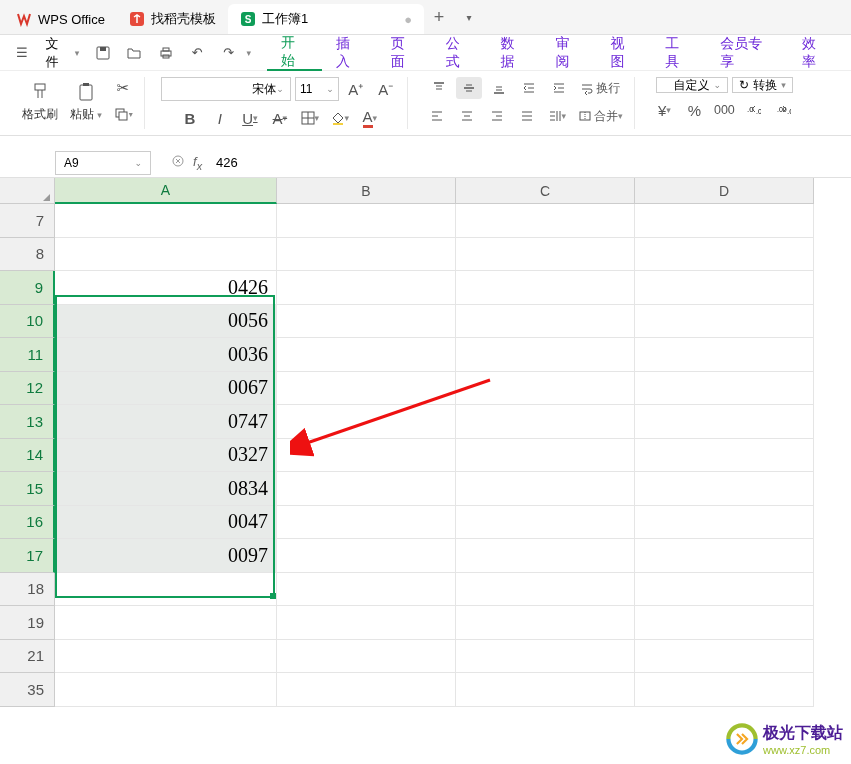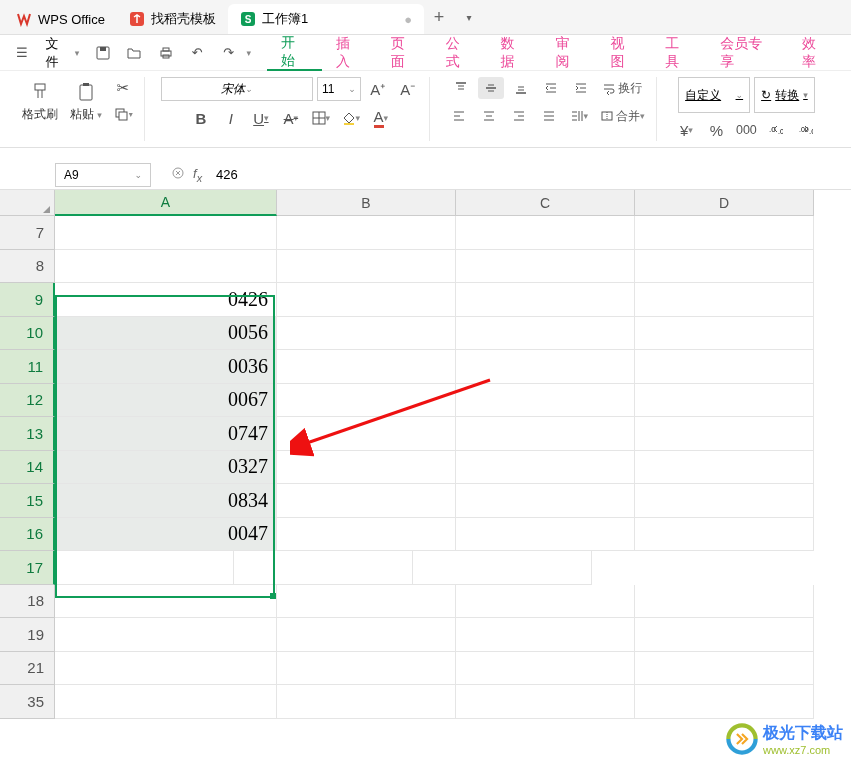--- a/index.html
+++ b/index.html
@@ -10,36 +10,36 @@
 .app-tab { height: 30px; display: flex; align-items: center; padding: 0 12px; gap: 6px; cursor: pointer; margin-top: 4px; border-radius: 6px 6px 0 0; }
 .app-tab.active { background: #fff; }
 .app-tab .icon { width: 16px; height: 16px; display: inline-flex; align-items: center; justify-content: center; }
 .add-tab { width: 30px; display: flex; align-items: center; justify-content: center; font-size: 18px; color: #666; cursor: pointer; }
 
 
 .menu-bar { height: 36px; background: #fff; display: flex; align-items: center; padding: 0 8px; gap: 4px; border-bottom: 1px solid #eee; }
 .menu-btn-icon { width: 28px; height: 28px; display: flex; align-items: center; justify-content: center; color: #555; cursor: pointer; border-radius: 4px; }
 .menu-text { padding: 0 6px; display: flex; align-items: center; gap: 4px; }
 .menu-tabs { display: flex; align-items: center; margin-left: 12px; gap: 0; }
-.menu-tab { padding: 0 14px; height: 36px; display: flex; align-items: center; color: #ec4899; cursor: pointer; font-size: 14px; }
+.menu-tab { padding: 0 14px; height: 36px; display: flex; align-items: center; color: #6d28d9; cursor: pointer; font-size: 14px; }
 .menu-tab.active { color: #0f9d58; border-bottom: 2px solid #0f9d58; font-weight: 500; }
 
 
 .toolbar-wrap { background: #fff; padding: 6px 0; border-bottom: 1px solid #e0e0e0; }
 .toolbar { display: flex; align-items: stretch; padding: 0 10px; gap: 8px; }
 .tool-group { display: flex; flex-direction: column; align-items: center; gap: 2px; border-right: 1px solid #e8e8e8; padding: 0 8px; }
 .tool-group:last-child { border-right: none; }
 .tool-row { display: flex; align-items: center; gap: 4px; }
 .tool-big { display: flex; flex-direction: column; align-items: center; cursor: pointer; padding: 2px 4px; gap: 2px; }
 .tool-big .big-icon { width: 24px; height: 24px; display: flex; align-items: center; justify-content: center; }
 .tool-big .lbl { font-size: 12px; color: #333; }
 .tool-btn { width: 26px; height: 22px; display: flex; align-items: center; justify-content: center; cursor: pointer; color: #555; border-radius: 3px; font-size: 15px; }
-.font-select { width: 152px; height: 24px; border: 1px solid #ccc; display: flex; align-items: center; padding: 0 6px; justify-content: center; font-size: 12px; background: #fff; font-style: italic; }
+.font-select { width: 130px; height: 24px; border: 1px solid #ccc; display: flex; align-items: center; padding: 0 6px; justify-content: flex-end; font-size: 12px; background: #fff; }
 .size-select { width: 44px; height: 24px; border: 1px solid #ccc; display: flex; align-items: center; padding: 0 4px; justify-content: space-between; font-size: 12px; background: #fff; }
-.combo-select { height: 36px; border: 1px solid #ccc; display: flex; align-items: center; padding: 0 6px; justify-content: space-between; font-size: 12px; background: #fff; gap: 4px; text-decoration: underline; }
+.combo-select { height: 16px; border: 1px solid #ccc; display: flex; align-items: center; padding: 0 6px; justify-content: flex-end; font-size: 12px; background: #fff; gap: 4px; }
 .dd { color: #888; font-size: 9px; }
 
 
 .formula-bar { height: 30px; border-bottom: 1px solid #e0e0e0; display: flex; align-items: center; margin-top: 12px; }
 .name-box { width: 96px; height: 24px; border: 1px solid #ccc; margin-left: 55px; display: flex; align-items: center; padding: 0 8px; justify-content: space-between; font-size: 12px; background: #fff; }
 .fx-area { display: flex; align-items: center; margin-left: 20px; gap: 8px; flex: 1; }
 .fx-btn { font-style: italic; color: #666; cursor: pointer; }
 .fx-input { flex: 1; border: none; outline: none; font-size: 13px; padding: 0 6px; }
 
 
@@ -61,21 +61,21 @@
 
 .sel-border { position: absolute; border: 2px solid #0f9d58; pointer-events: none; left: 55px; top: 295px; width: 220px; height: 303px; }
 .sel-handle { position: absolute; width: 6px; height: 6px; background: #0f9d58; right: -3px; bottom: -3px; }
 
 
 .arrow { position: absolute; left: 290px; top: 372px; pointer-events: none; }
 
 
 .watermark { position: absolute; right: 8px; bottom: 8px; display: flex; align-items: center; gap: 4px; }
 .wm-icon { width: 34px; height: 34px; }
-.wm-txt .t1 { font-size: 16px; font-weight: bold; color: #3b82f6; }
+.wm-txt .t1 { font-size: 16px; font-weight: bold; color: #4c1d95; }
 .wm-txt .t2 { font-size: 11px; color: #9fbf2f; }
 </style>
 </head>
 <body>
 
 <div class="title-bar">
   <div class="app-tab">
     <span class="icon">
       <svg width="16" height="16" viewBox="0 0 16 16">
           <path d="M2 3 L5 13 L8 5 L11 13 L14 3" stroke="#d9372b" stroke-width="2" fill="none"></path>
@@ -445,20 +445,21 @@
       </div>
       <div class="row">
         <div class="row-h sel">16</div>
         <div class="cell col-A sel">0047</div>
         <div class="cell col-o"></div>
         <div class="cell col-o"></div>
         <div class="cell col-o"></div>
       </div>
       <div class="row">
         <div class="row-h sel">17</div>
+        <div class="cell col-A sel">0097</div>
         <div class="cell col-o"></div>
         <div class="cell col-o"></div>
         <div class="cell col-o"></div>
       </div>
       <div class="row">
         <div class="row-h">18</div>
         <div class="cell col-A"></div>
         <div class="cell col-o"></div>
         <div class="cell col-o"></div>
         <div class="cell col-o"></div>

